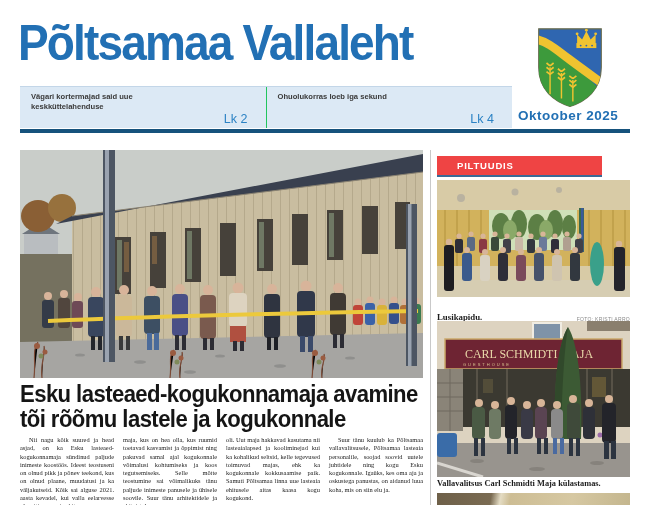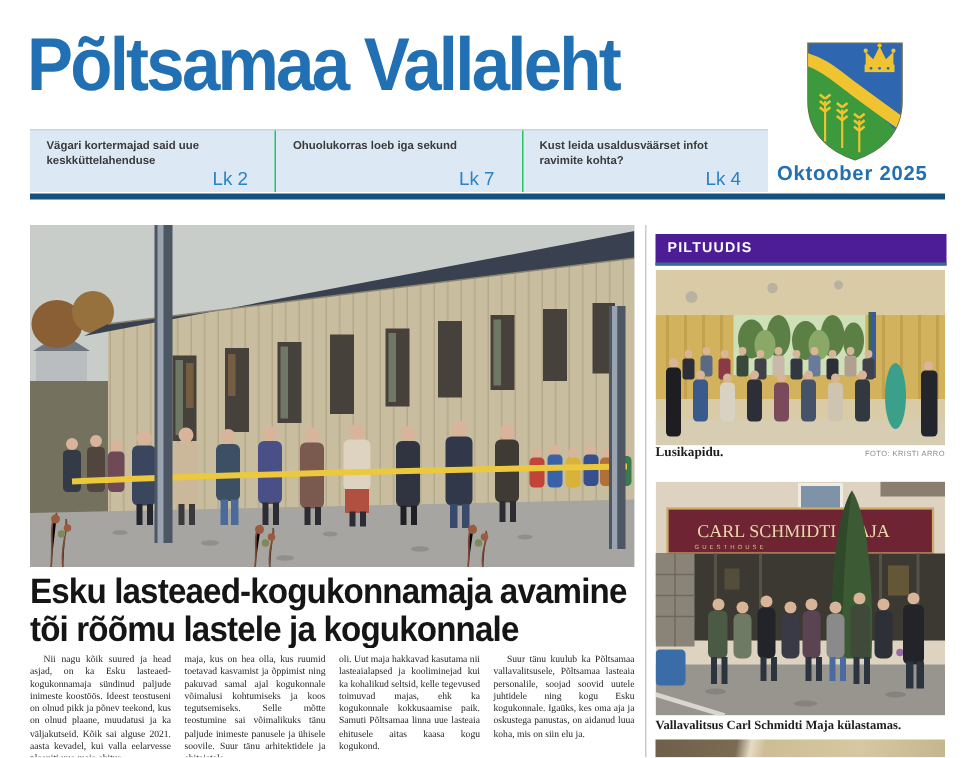--- a/index.html
+++ b/index.html
@@ -27,25 +27,25 @@
         font-weight:800;font-size:23.5px;line-height:24.5px;letter-spacing:-.6px;
         transform:scaleX(.94);transform-origin:left top;white-space:nowrap;}
   
   .body-cols{position:absolute;left:20px;top:436px;width:403px;height:69px;display:flex;gap:9px;overflow:hidden;}
   .col{flex:1;font-family:"Liberation Serif",serif;font-size:6.4px;line-height:8.3px;
         text-align:justify;color:#1d1d1d;}
   .col p{margin:0;}
   .col p.indent{text-indent:9px;}
   
   .v-divider{position:absolute;left:430px;top:150px;width:1px;height:355px;background:#c9c9c9;}
-  .sb-header{position:absolute;left:437px;top:156px;width:194px;height:21px;background:#4c1d95;
+  .sb-header{position:absolute;left:437px;top:156px;width:165px;height:21px;background:#ef4444;
         border-bottom:2px solid #3a6a96;box-sizing:border-box;color:#fff;font-weight:bold;
-        font-size:9.5px;letter-spacing:.8px;line-height:19px;padding-left:8px;}
+        font-size:9.5px;letter-spacing:.8px;line-height:19px;padding-left:20px;}
   .sb-photo1{position:absolute;left:437px;top:180px;width:193px;height:117px;overflow:hidden;}
-  .sb-cap-row{position:absolute;left:437px;top:296px;width:193px;height:13px;}
+  .sb-cap-row{position:absolute;left:437px;top:312px;width:193px;height:13px;}
   .sb-caption{font-family:"Liberation Serif",serif;font-weight:bold;font-size:8.8px;color:#1d1d1d;float:left;}
   .sb-credit{float:right;font-size:5px;color:#8a8a8a;letter-spacing:.3px;margin-top:4px;}
   .sb-photo2{position:absolute;left:437px;top:321px;width:193px;height:156px;overflow:hidden;}
   .sb-cap2{position:absolute;left:437px;top:479px;width:193px;font-family:"Liberation Serif",serif;
         font-weight:bold;font-size:8.4px;color:#1d1d1d;}
   .sb-photo3{position:absolute;left:437px;top:493px;width:193px;height:12px;
         background:linear-gradient(100deg,#6e6049 0%,#7a6b52 28%,#e4dcc4 33%,#cdbd94 38%,#d6c8a2 70%,#c4b68e 100%);}
 </style>
 </head>
 <body>
@@ -94,24 +94,20 @@
   </svg>
   <div class="mast-date">Oktoober 2025</div>
 
   <div class="teasers">
     <div class="teaser">
       <div class="teaser-text">Vägari kortermajad said uue keskküttelahenduse</div>
       <div class="teaser-page">Lk 2</div>
     </div>
     <div class="teaser">
       <div class="teaser-text">Ohuolukorras loeb iga sekund</div>
-      <div class="teaser-page">Lk 7</div>
-    </div>
-    <div class="teaser">
-      <div class="teaser-text">Kust leida usaldusväärset infot ravimite kohta?</div>
       <div class="teaser-page">Lk 4</div>
     </div>
   </div>
   <div class="rule"></div>
 
   <div class="main-photo">
     <svg width="403" height="228" viewBox="0 0 403 228">
       <defs>
         <pattern id="planks" width="9" height="10" patternUnits="userSpaceOnUse">
           <rect width="9" height="10" fill="#c9bda0"></rect>

